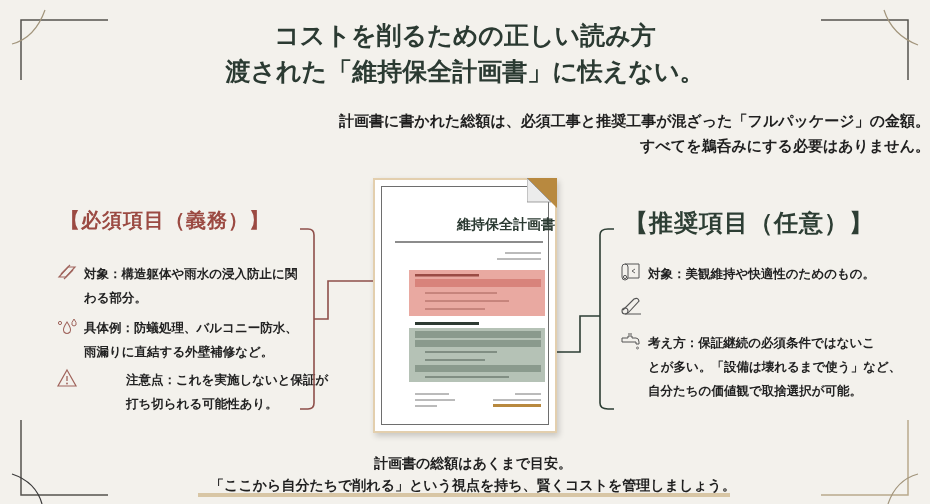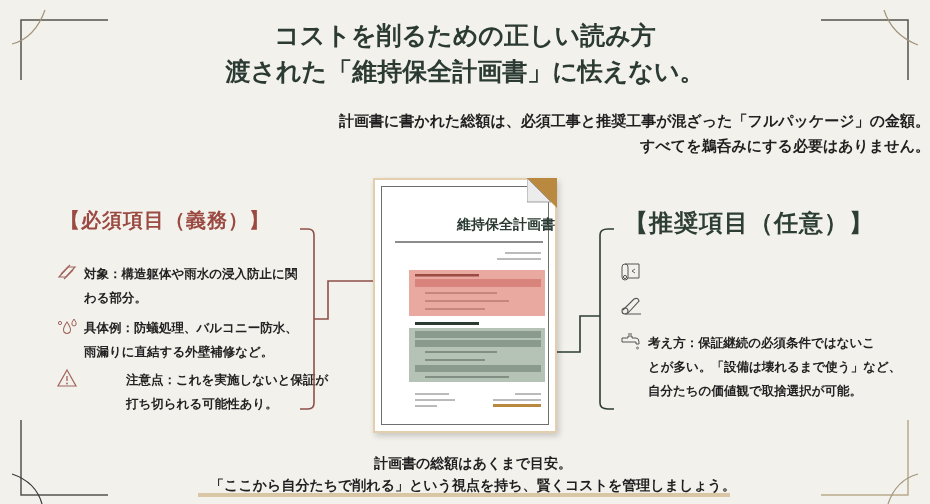--- a/index.html
+++ b/index.html
@@ -156,20 +156,21 @@
 
 <div class="head-right">【推奨項目（任意）】</div>
 
 <div class="item" style="left:620px;top:262px;">
   <svg class="ico" viewBox="0 0 22 20">
     <rect x="2" y="2" width="6" height="16" rx="3" fill="none" stroke="#555" stroke-width="1"></rect>
     <path d="M5 2 H19 V16 H8" fill="none" stroke="#555" stroke-width="1"></path>
     <circle cx="5" cy="15" r="1.6" fill="none" stroke="#555" stroke-width="1"></circle>
     <path d="M12 9 L15 7 M12 9 L15 11" stroke="#555" stroke-width="0.9"></path>
   </svg>
+  <span class="txt">対象：美観維持や快適性のためのもの。</span>
 </div>
 
 <div class="item" style="left:620px;top:296px;">
   <svg class="ico" viewBox="0 0 22 20">
     <path d="M3 14 L14 3 Q18 1 19 5 L8 17" fill="none" stroke="#555" stroke-width="1.1"></path>
     <circle cx="5" cy="15" r="3" fill="none" stroke="#555" stroke-width="1.1"></circle>
     <path d="M5 18 H21" stroke="#555" stroke-width="1"></path>
   </svg>
 </div>
 

